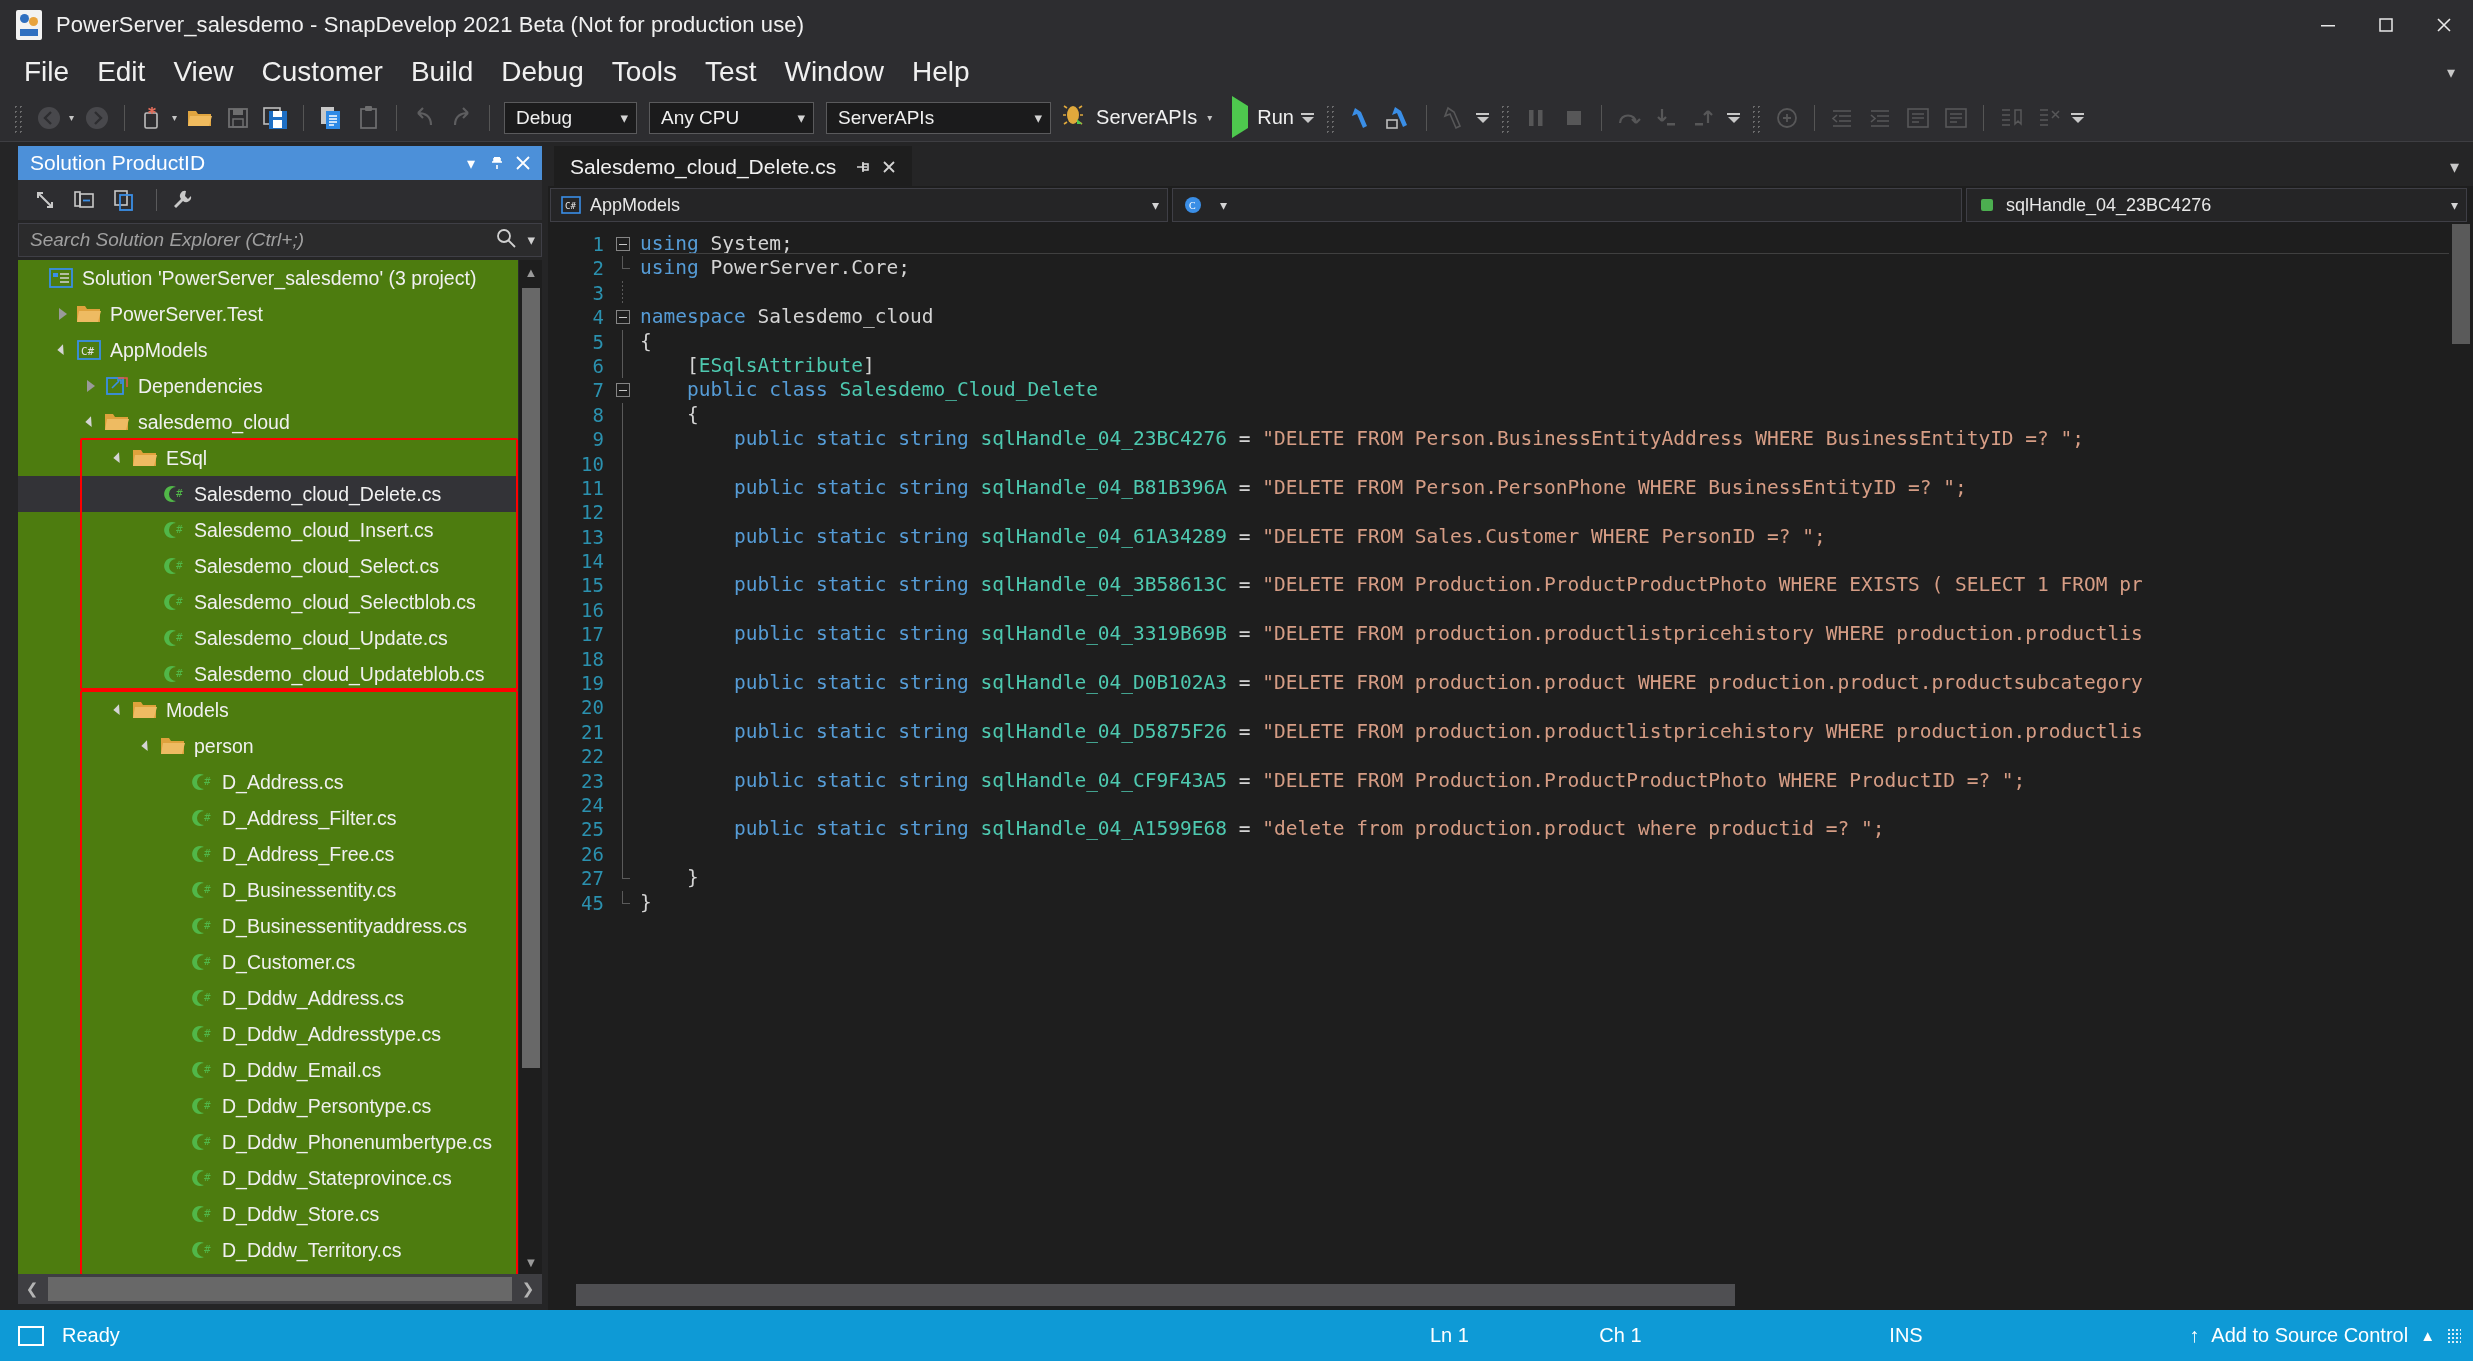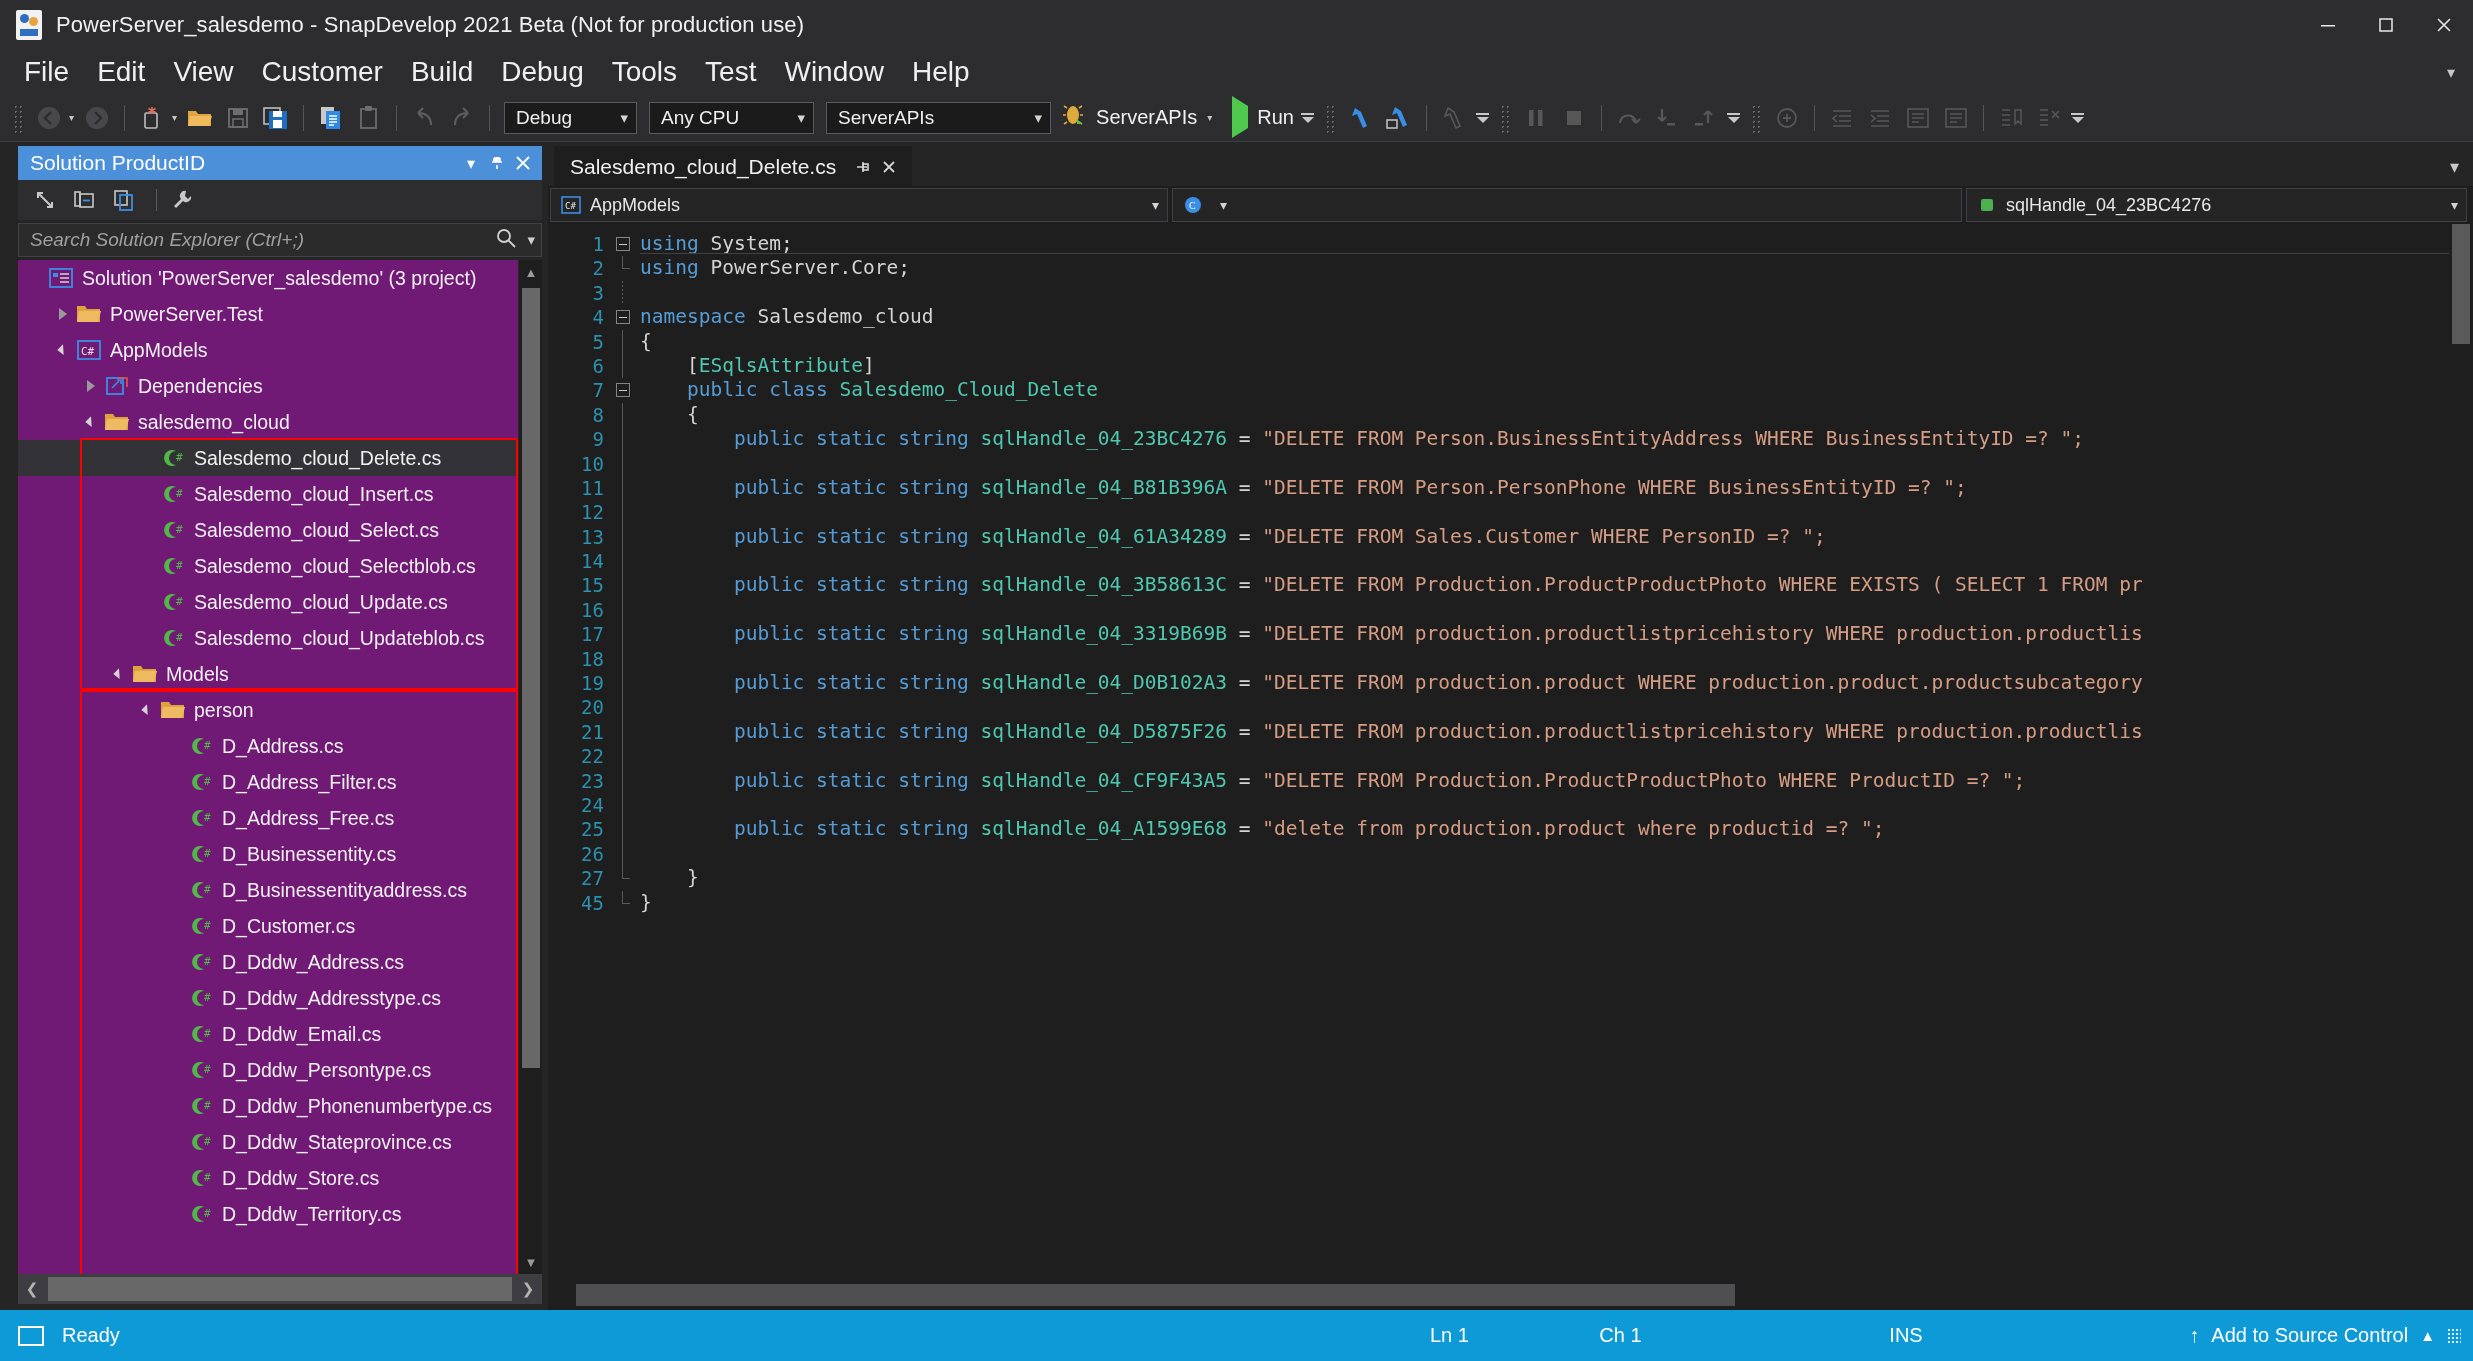--- a/index.html
+++ b/index.html
@@ -84,21 +84,21 @@
     padding: 0 6px 0 12px; color: #fff;
   }
   .panel-title { font-size: 21px; flex: 1 1 auto; }
   .panel-hdr-btn { width: 26px; height: 26px; display:flex; align-items:center; justify-content:center; color:#fff; }
   .panel-toolbar { height: 40px; flex: 0 0 40px; background: #2d2d30; display: flex; align-items: center; padding-left: 10px; }
   .pt-btn { width: 34px; height: 34px; display: flex; align-items: center; justify-content: center; margin-right: 6px; }
   .pt-sep { width: 1px; height: 22px; background: #5a5a5c; margin: 0 8px; }
   .search-row { height: 34px; flex: 0 0 34px; background: #2b2b2c; border: 1px solid #3f3f46;
     display: flex; align-items: center; padding: 0 6px 0 11px; margin-top: 3px; }
   .search-row .ph { flex: 1 1 auto; color: #a0a0a0; font-size: 19px; font-style: italic; }
-  .tree-wrap { flex: 1 1 auto; min-height: 0; display: flex; background: #701a75; margin-top: 3px; position: relative; overflow: hidden; }
+  .tree-wrap { flex: 1 1 auto; min-height: 0; display: flex; background: #4d7c0f; margin-top: 3px; position: relative; overflow: hidden; }
   .tree { flex: 1 1 auto; position: relative; overflow: hidden; font-size: 19.5px; color: #f0f0f0; }
   .node { height: 36px; display: flex; align-items: center; white-space: nowrap; position: relative; }
   .node.sel { background: #333337; }
   .tw { width: 22px; flex: 0 0 22px; display: flex; align-items: center; justify-content: center; }
   .tri-r { width: 0; height: 0; border-left: 8px solid #9a9a9a; border-top: 6px solid transparent; border-bottom: 6px solid transparent; }
   .tri-d { width: 0; height: 0; border-top: 8px solid #d4d4d4; border-right: 7px solid transparent; border-left: 1px solid transparent; transform: rotate(-45deg); }
   .ico { width: 30px; flex: 0 0 30px; display: flex; align-items: center; justify-content: center; margin-right: 6px; }
   .nlabel { overflow: hidden; }
   
   .vscroll { width: 24px; flex: 0 0 24px; background: #1e1e1e; position: relative; border-left: 1px solid #2a2a2a; }
@@ -532,20 +532,32 @@
                   <span class="tri-d"></span>
                 </div>
                 <div class="ico">
                   <svg width="26" height="22" viewBox="0 0 26 22">
                     <path d="M1 3 h8 l2 3 h13 v13 H1 Z" fill="#dfa23c"></path>
                     <path d="M3 8 h22 l-3 11 H1 Z" fill="#eebb62"></path>
                   </svg>
                 </div>
                 <div class="nlabel">salesdemo_cloud</div>
               </div>
+              <div class="node" style="padding-left: 90px;">
+                <div class="tw">
+                  <span class="tri-d"></span>
+                </div>
+                <div class="ico">
+                  <svg width="26" height="22" viewBox="0 0 26 22">
+                    <path d="M1 3 h8 l2 3 h13 v13 H1 Z" fill="#dfa23c"></path>
+                    <path d="M3 8 h22 l-3 11 H1 Z" fill="#eebb62"></path>
+                  </svg>
+                </div>
+                <div class="nlabel">ESql</div>
+              </div>
               <div class="node sel" style="padding-left: 118px;">
                 <div class="tw"></div>
                 <div class="ico">
                   <svg width="24" height="22" viewBox="0 0 24 22">
                     <path d="M15 4 a8 8 0 1 0 0 14 a6 6 0 1 1 0 -14 Z" fill="#51b748"></path>
                     <text x="15" y="14" font-size="11" fill="#51b748" font-family="monospace">#</text>
                   </svg>
                 </div>
                 <div class="nlabel">Salesdemo_cloud_Delete.cs</div>
               </div>

